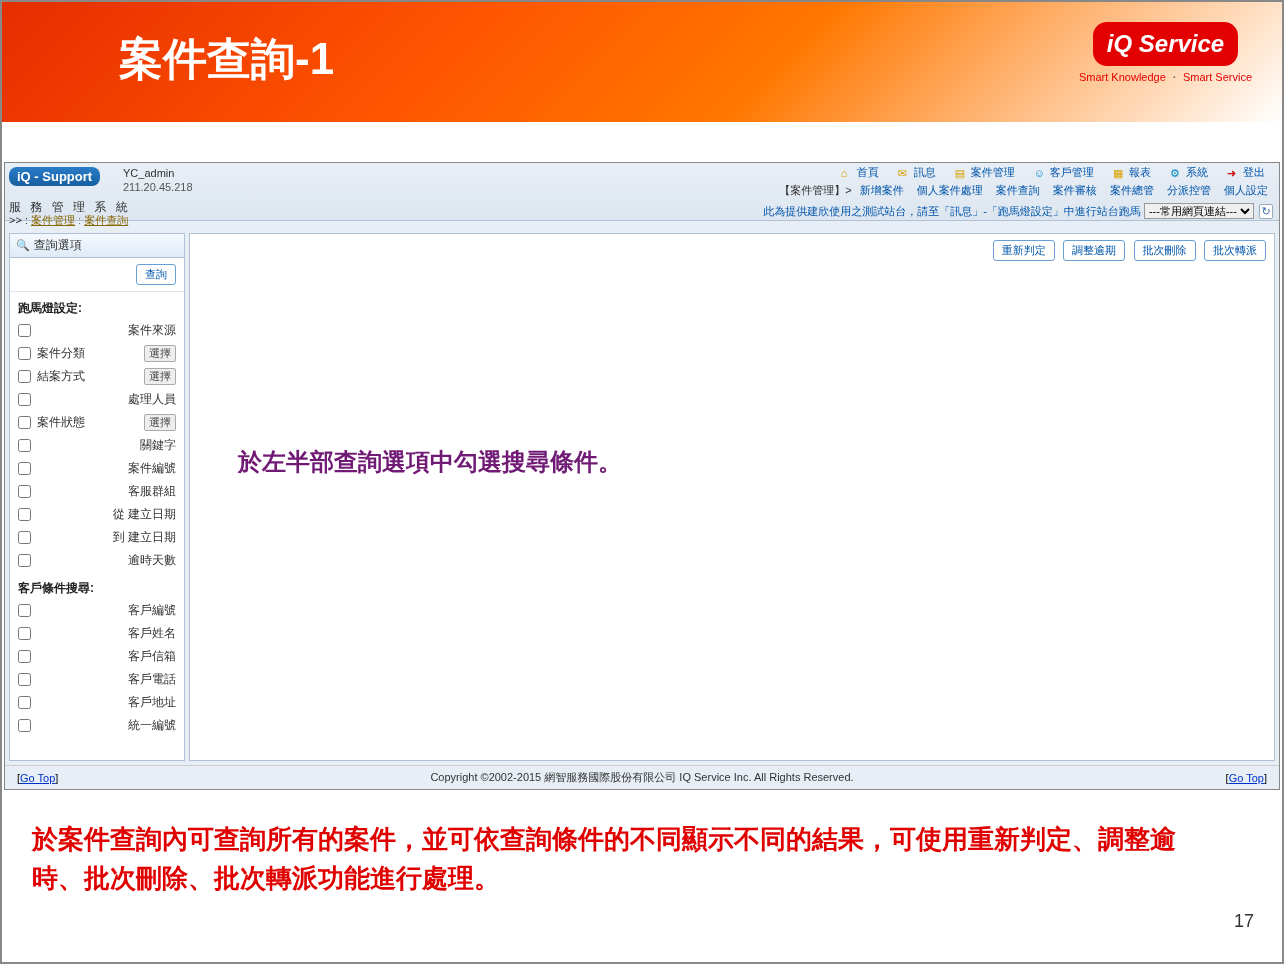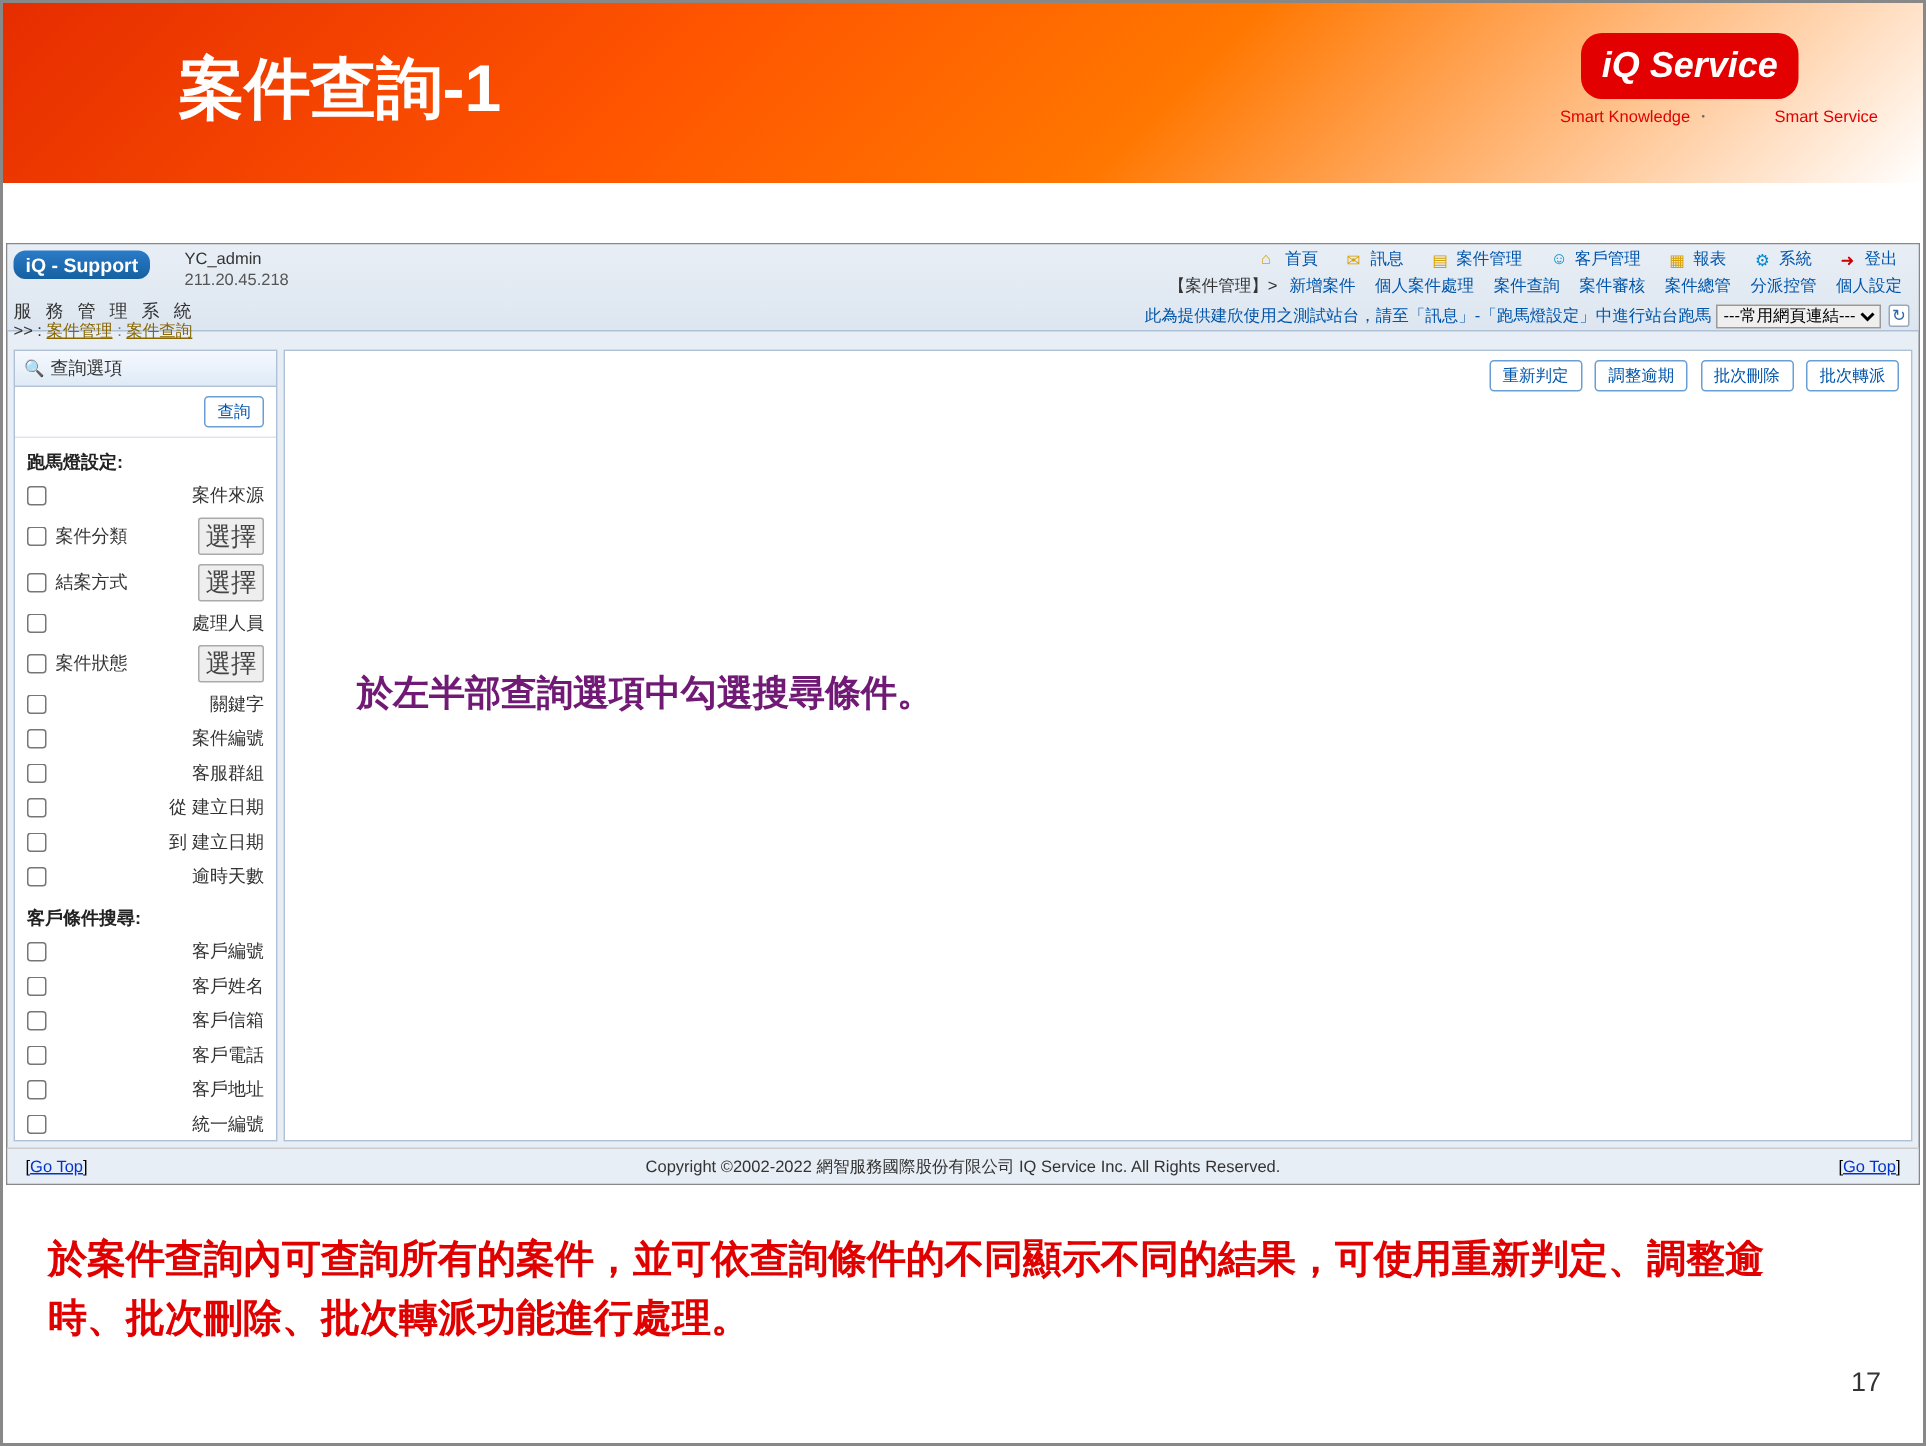--- a/index.html
+++ b/index.html
@@ -6,21 +6,21 @@
 body { font-family: Arial, "Microsoft JhengHei", sans-serif; background: #fff; width: 1284px; height: 964px; overflow: hidden; position: relative; }
 
 .slide { width: 1284px; height: 964px; border: 2px solid #888; position: relative; background: #fff; }
 
 .header-bar { height: 120px; background: linear-gradient(135deg, #e62d00 0%, #ff5500 35%, #ff7700 60%, #ffffff 100%); position: relative; }
 .header-title { position: absolute; left: 80px; top: 28px; color: #fff; font-size: 44px; font-weight: bold; margin-left: 37px; }
 .logo-box { position: absolute; right: 30px; top: 20px; text-align: center; }
 .logo-badge { background: #e20000; color: #fff; border-radius: 14px; padding: 8px 14px; font-size: 24px; font-weight: bold; display: inline-block; }
 .logo-badge .iq { font-style: italic; }
 .logo-tag { font-size: 11px; color: #666; margin-top: 4px; }
-.logo-tag .red { color: #e20000; margin-left: 39px; }
+.logo-tag .red { color: #e20000; }
 
 .app-area { position: absolute; top: 160px; left: 2px; right: 2px; height: 628px; background: #e8eef5; border: 1px solid #888; }
 
 .app-header { height: 58px; position: relative; background: linear-gradient(#e8eef5,#dde6f0); border-bottom: 1px solid #b0c0d5; }
 .app-logo { position: absolute; left: 4px; top: 4px; }
 .app-logo-badge { background: linear-gradient(#2a7bc8,#1560a0); color: #fff; border-radius: 8px; padding: 2px 8px; font-size: 13px; font-weight: bold; display: inline-block; }
 .app-user { position: absolute; left: 118px; top: 4px; font-size: 11px; color: #333; }
 .app-ip { position: absolute; left: 118px; top: 18px; font-size: 11px; color: #555; }
 .app-sys { position: absolute; left: 4px; top: 36px; font-size: 12px; color: #333; letter-spacing: 3px; }
 
@@ -49,21 +49,21 @@
 .body-split { position: absolute; top: 66px; left: 0; right: 0; bottom: 24px; display: flex; }
 
 .left-pane { width: 176px; background: #fff; border: 1px solid #b0c0d5; margin: 4px 2px 4px 4px; display: flex; flex-direction: column; }
 .pane-title { background: linear-gradient(#f5f9ff,#dfeaf6); border-bottom: 1px solid #b0c0d5; padding: 3px 6px; font-size: 12px; color: #333; }
 .pane-title .ticon::before { content: "🔍"; font-size: 11px; margin-right: 4px; }
 .search-btn-row { text-align: right; padding: 6px 8px; border-bottom: 1px solid #dde4ee; }
 .btn-small { font-size: 11px; border: 1px solid #6a9fd4; border-radius: 3px; padding: 2px 8px; background: #fff; color: #0055aa; cursor: pointer; }
 .group-head { font-size: 12px; font-weight: bold; padding: 8px 8px 2px; color: #222; }
 .chk-row { display: flex; align-items: center; padding: 3px 8px; font-size: 12px; color: #333; justify-content: space-between; }
 .chk-row input { margin-right: 6px; }
-.chk-row .sel-btn { margin-left: auto; font-size: 17px; border: 1px solid #aaa; background: #eee; padding: 0 4px; cursor: pointer; color: #444; border-radius: 2px; }
+.chk-row .sel-btn { margin-left: auto; font-size: 11px; border: 1px solid #aaa; background: #eee; padding: 0 4px; cursor: pointer; color: #444; border-radius: 2px; }
 
 .right-pane { flex: 1; background: #fff; border: 1px solid #b0c0d5; margin: 4px 4px 4px 2px; display: flex; flex-direction: column; position: relative; }
 .right-title { background: linear-gradient(#f5f9ff,#dfeaf6); border-bottom: 1px solid #b0c0d5; padding: 3px 6px; font-size: 12px; color: #333; }
 .right-title .gicon::before { content: "🟢"; font-size: 10px; margin-right: 4px; }
 .action-row { text-align: right; padding: 6px 8px; }
 .action-row .btn-small { margin-left: 4px; }
 
 .annotation-1 { position: absolute; left: 236px; top: 444px; color: #701a75; font-size: 24px; font-weight: bold; }
 
 .footer-row { position: absolute; left: 0; right: 0; bottom: 0; height: 24px; background: #e8eef5; border-top: 1px solid #ccc; font-size: 11px; display: flex; align-items: center; padding: 0 12px; }
@@ -222,21 +222,21 @@
           <button class="btn-small">重新判定</button>
           <button class="btn-small">調整逾期</button>
           <button class="btn-small">批次刪除</button>
           <button class="btn-small">批次轉派</button>
         </div>
       </div>
     </div>
 
     <div class="footer-row">
       <span>[<span class="gtop">Go Top</span>]</span>
-      <span class="copy">Copyright ©2002-2022 網智服務國際股份有限公司 IQ Service Inc. All Rights Reserved.</span>
+      <span class="copy">Copyright ©2002-2015 網智服務國際股份有限公司 IQ Service Inc. All Rights Reserved.</span>
       <span>[<span class="gtop">Go Top</span>]</span>
     </div>
 
   </div>
 
   <div class="annotation-1">於左半部查詢選項中勾選搜尋條件。</div>
 
   <div class="footer-annotation">於案件查詢內可查詢所有的案件，並可依查詢條件的不同顯示不同的結果，可使用重新判定、調整逾時、批次刪除、批次轉派功能進行處理。</div>
 
   <div class="page-num">17</div>

